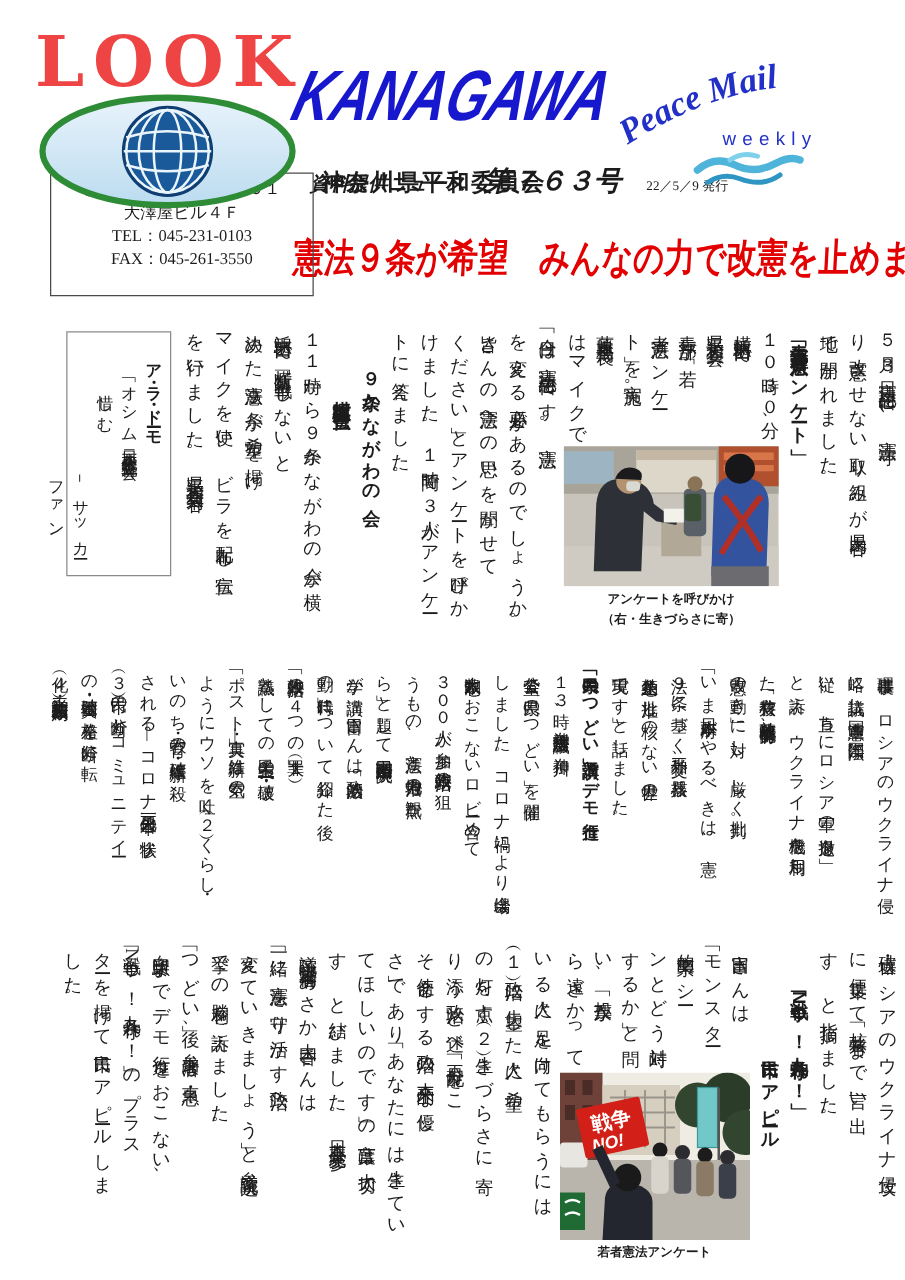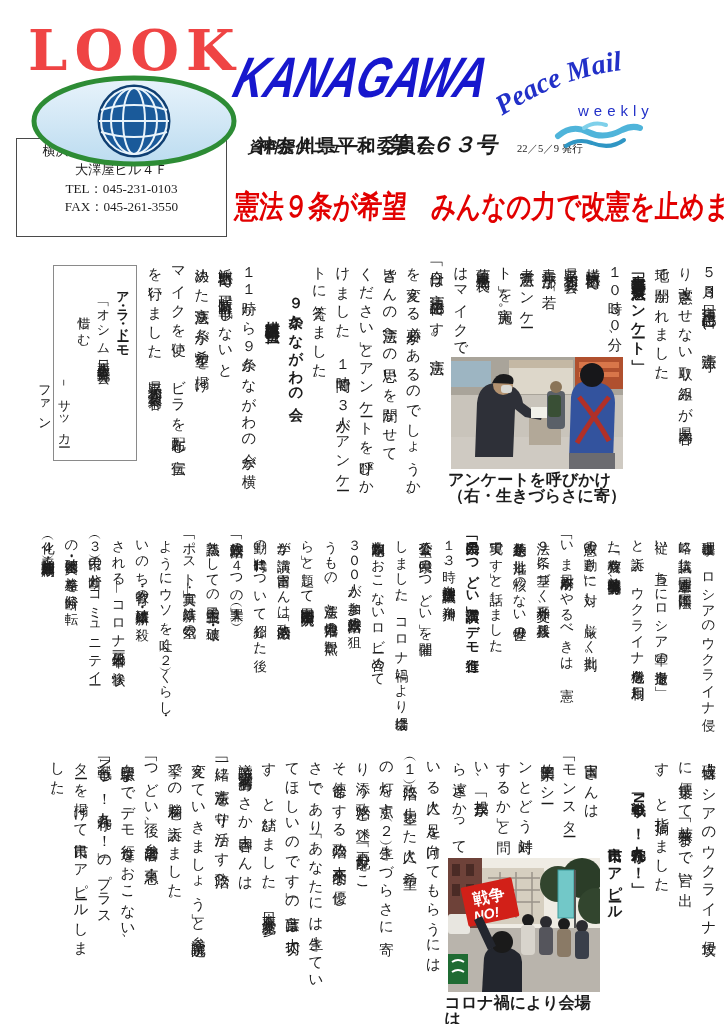--- a/index.html
+++ b/index.html
@@ -4,21 +4,21 @@
 <style>
   html,body{margin:0;padding:0;background:#e9e9e9;}
   .page{position:relative;width:724px;height:1024px;background:#ffffff;overflow:hidden;
         font-family:"Liberation Serif",serif;color:#1c1c1c;margin:0 auto;}
 
   
   .look-wrap{position:absolute;left:28px;top:22px;width:212px;}
   .look-text{font-family:"DejaVu Serif",serif;font-weight:bold;font-size:56px;line-height:56px;
              color:#ef4444;letter-spacing:7px;text-align:center;}
   .eye-svg{position:absolute;left:0;top:52px;z-index:3;}
-  .addr-box{position:absolute;left:16px;top:138px;width:211px;height:99px;border:1.6px solid #4a4a4a;
+  .addr-box{position:absolute;left:40px;top:138px;width:211px;height:99px;border:1.6px solid #4a4a4a;
             z-index:1;font-size:13.2px;line-height:18.8px;text-align:center;padding-top:3px;box-sizing:border-box;}
   .masthead{position:absolute;left:246px;top:44px;width:270px;font-family:"Liberation Sans",sans-serif;
             font-style:italic;font-weight:bold;font-size:57px;color:#1717cd;white-space:nowrap;
             transform:skewX(-16deg) scaleX(0.74);transform-origin:left top;}
   .org-name{position:absolute;left:257px;top:106px;font-family:"Liberation Sans",sans-serif;
             font-weight:bold;font-size:18.5px;letter-spacing:1.5px;margin-top:27px;}
   .issue-line{position:absolute;left:248px;top:130px;white-space:nowrap;}
   .issue-label{font-family:"Liberation Sans",sans-serif;font-weight:bold;font-style:italic;font-size:15.5px;margin-top:32px;}
   .issue-no{font-weight:bold;font-style:italic;font-size:22px;margin-left:14px;}
   .issue-date{font-size:10.5px;margin-left:20px;}
@@ -41,22 +41,22 @@
 
   
   .grp{display:flex;flex-direction:column;align-items:center;}
   .grp1{flex:0 0 178px;width:178px;}
   .grp2{flex:0 0 158px;width:158px;}
   .tops{display:flex;flex-direction:row-reverse;width:100%;}
   .grp1 .tops{height:100px;}
   .grp2 .tops{height:106px;}
   .tops .col{flex:0 0 22px;width:22px;}
   .photo{display:block;}
-  .cap{font-family:"Liberation Sans",sans-serif;font-weight:bold;font-size:16px;
-       line-height:16px;text-align:left;margin-top:3px;}
+  .cap{font-family:"Liberation Sans",sans-serif;font-weight:bold;font-size:10px;
+       line-height:16px;text-align:center;margin-top:3px;}
 
   
   .alabox{border:1.5px solid #8a8a8a;height:196px;box-sizing:border-box;display:flex;
           flex-direction:row-reverse;padding:6px 3px;margin-top:8px;margin-right:6px;flex:0 0 84px;width:84px;}
   .alabox .col{flex:0 0 19.5px;width:19.5px;font-size:13px;letter-spacing:1.6px;line-height:19.5px;}
   .bpt10{padding-top:10px;} .bpt26{padding-top:26px;} .bpt34{padding-top:34px;} .bpt104{padding-top:104px;}
 </style>
 </head>
 <body>
 
@@ -268,21 +268,21 @@
           <rect x="16" y="24" width="52" height="40" rx="2" fill="#d22018"></rect>
           <text x="42" y="44" text-anchor="middle" font-family="Liberation Sans, sans-serif" font-weight="bold" font-size="16" fill="#ffffff">戦争</text>
           <text x="36" y="60" text-anchor="middle" font-family="Liberation Sans, sans-serif" font-weight="bold" font-style="italic" font-size="14" fill="#ffffff">NO!</text>
         </g>
         <path d="M34 134 L36 100 Q38 88 52 88 L62 90 Q74 94 74 104 L74 134 Z" fill="#23262e"></path>
         <circle cx="54" cy="84" r="11" fill="#1a1a1a"></circle>
         <path d="M40 92 L26 62 L34 58 L48 88 Z" fill="#23262e"></path>
         <rect x="0" y="96" width="20" height="30" fill="#1f6b33"></rect>
         <path d="M4 104 q6 -4 12 0 M4 114 q6 -4 12 0" stroke="#ffffff" stroke-width="2" fill="none"></path>
       </svg>
-      <div class="cap">コロナ禍により会場は</div>
+      <div class="cap">若者憲法アンケート</div>
     </div>
 
     <div class="col">いる人々に足を向けてもらうには</div>
     <div class="col">（１）政治に失望した人々に希望</div>
     <div class="col">の灯を点す（２）生きづらさに寄</div>
     <div class="col">り添う政治」と述べ「再分配をこ</div>
     <div class="col">そ使命とする政治の本来的な優し</div>
     <div class="col">さ」であり「あなたには生きてい</div>
     <div class="col">てほしいのです」の言葉は大切で</div>
     <div class="col">す、と結びました。日本共産党参</div>

